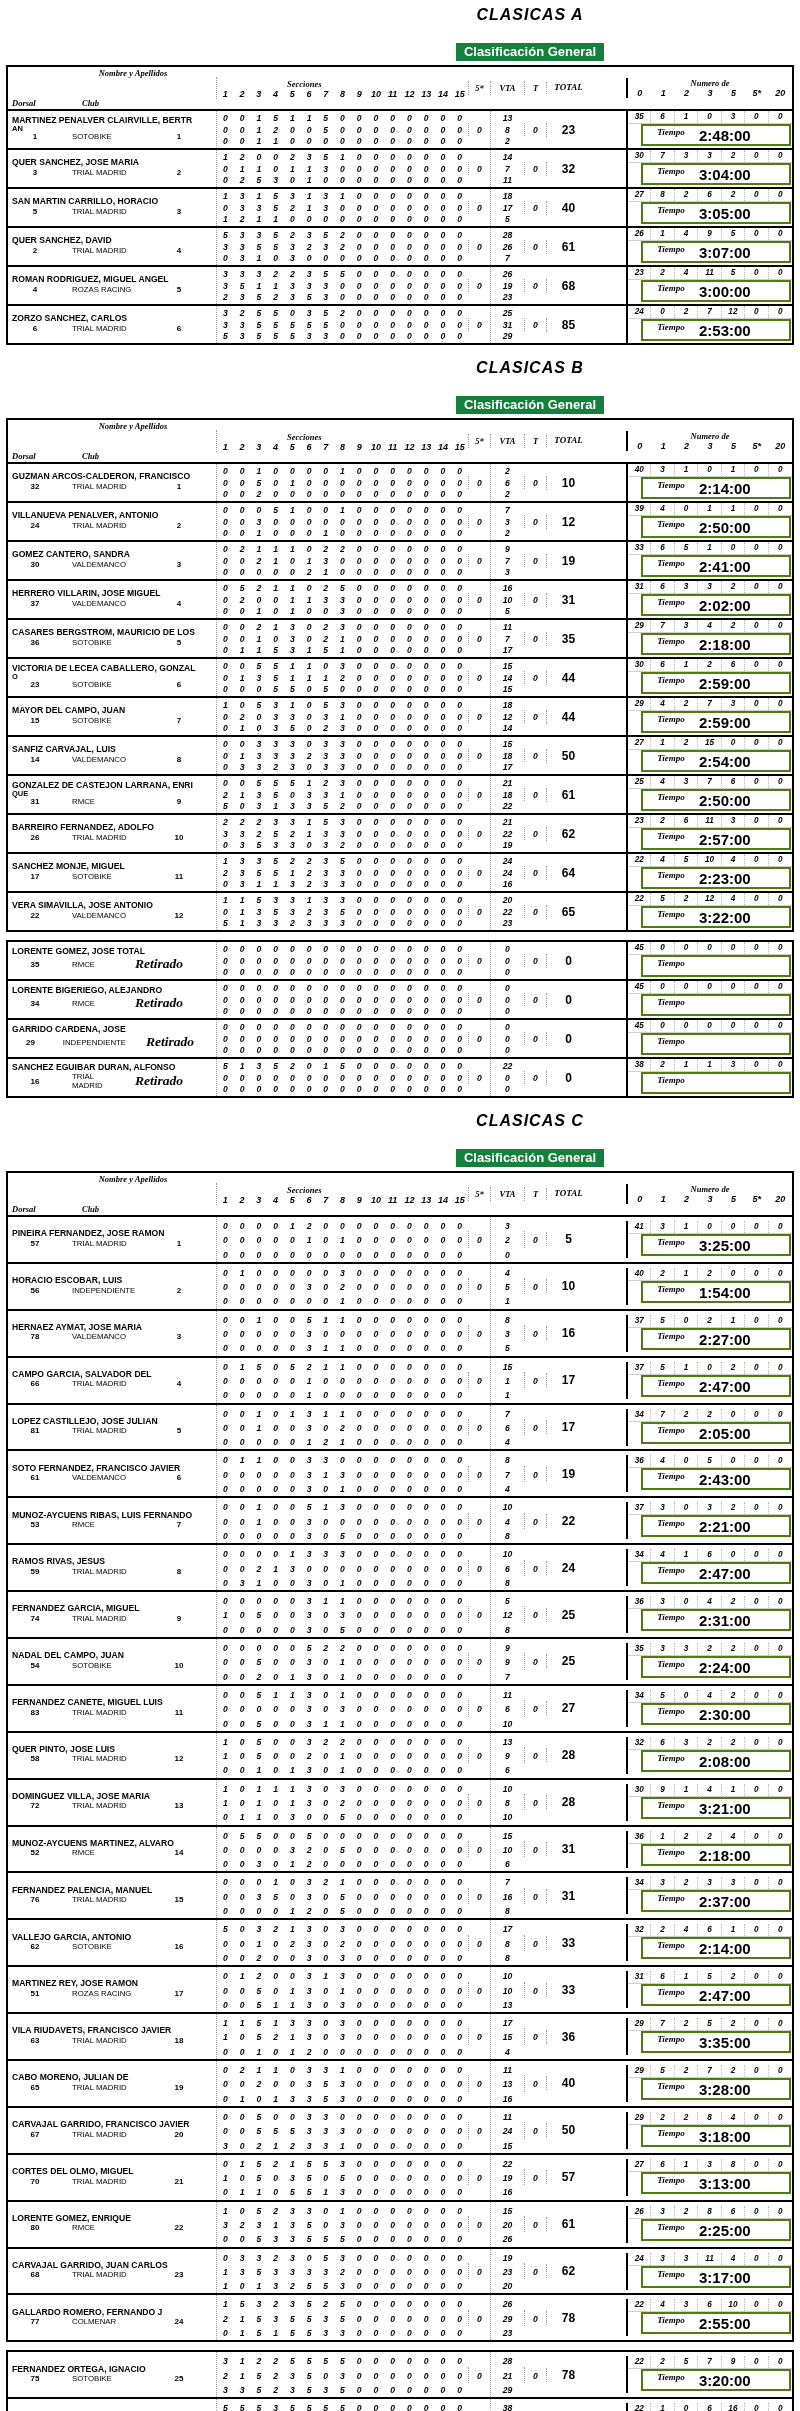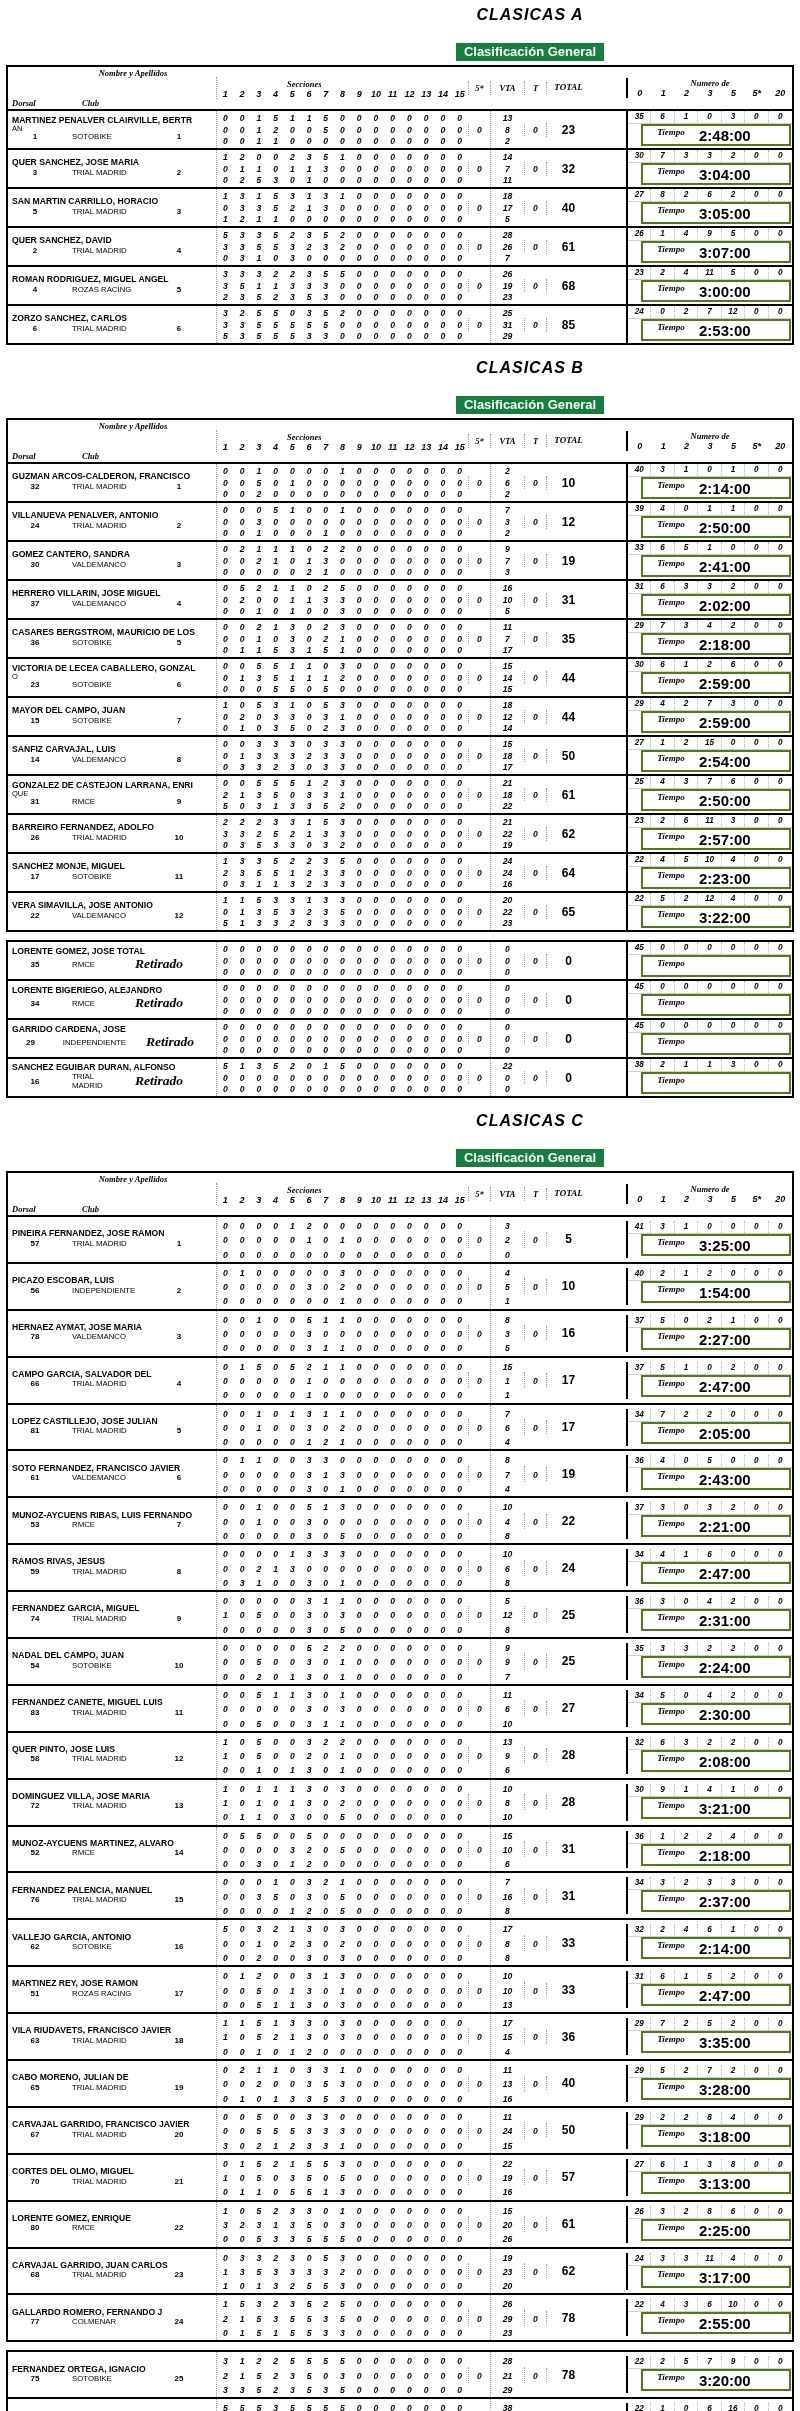--- a/index.html
+++ b/index.html
@@ -33,21 +33,21 @@
   .sec-lbl{padding-left:70px;}
   .secgrid{display:grid;grid-template-columns:repeat(15,1fr);text-align:center;}
   .secnum{font-weight:bold;font-style:italic;font-size:9px;}
   .colhead{font-family:"Liberation Serif",serif;font-style:italic;font-weight:bold;font-size:8.5px;
     display:flex;align-items:flex-end;justify-content:center;padding-bottom:2px;}
   .numhead{flex:1;display:flex;flex-direction:column;}
   .numero-lbl{text-align:center;}
   .numgrid{display:grid;grid-template-columns:repeat(7,1fr);text-align:center;}
   
   .rname{font-weight:bold;font-size:8.6px;line-height:9.5px;white-space:nowrap;overflow:hidden;}
-  .rname2{font-weight:normal;font-size:7.5px;line-height:7px;}
+  .rname2{font-weight:bold;font-size:7.5px;line-height:7px;}
   .rmeta{display:flex;margin-top:auto;margin-bottom:3px;align-items:center;}
   .rmeta .d{width:46px;text-align:center;font-weight:bold;font-size:8px;}
   .rmeta .c{flex:1;font-weight:normal;font-size:7.8px;padding-left:14px;}
   .rmeta .p{width:70px;text-align:center;font-weight:bold;font-size:8px;}
   .retired .p{font-family:"Liberation Serif",serif;font-style:italic;font-size:13.5px;width:110px;}
   .lapline{display:grid;grid-template-columns:repeat(15,1fr);text-align:center;}
   .score,.vline{font-weight:bold;font-style:italic;font-size:8.6px;line-height:11.5px;}
   .tallrows .score,.tallrows .vline{line-height:14.3px;}
   .numrow{display:grid;grid-template-columns:repeat(7,1fr);text-align:center;border-bottom:1px solid #cfcfcf;}
   .numcell{font-weight:bold;font-style:italic;font-size:8.2px;line-height:12px;border-right:1px dotted #bbb;}
@@ -2277,21 +2277,21 @@
             <span class="numcell">0</span>
           </div>
           <div class="tbox">
             <span class="tl">Tiempo</span>
             <span class="tv">3:25:00</span>
           </div>
         </div>
       </div>
       <div class="row">
         <div class="c-name">
-          <div class="rname">PICAZO ESCOBAR, LUIS</div>
+          <div class="rname">HORACIO ESCOBAR, LUIS</div>
           <div class="rmeta">
             <span class="d">56</span>
             <span class="c">INDEPENDIENTE</span>
             <span class="p">2</span>
           </div>
         </div>
         <div class="c-secs tallrows">
           <div class="lapline">
             <span class="score">0</span>
             <span class="score">1</span>

